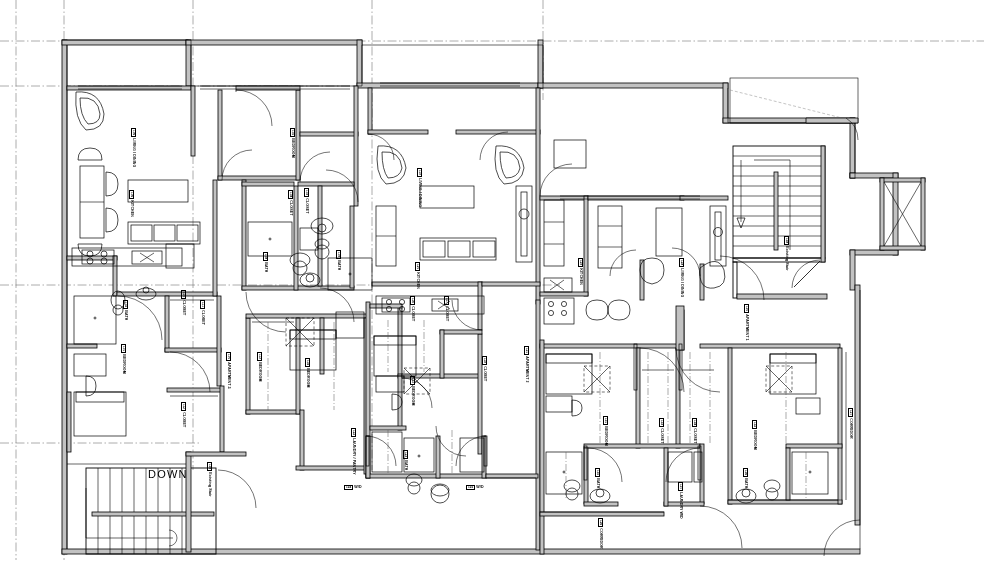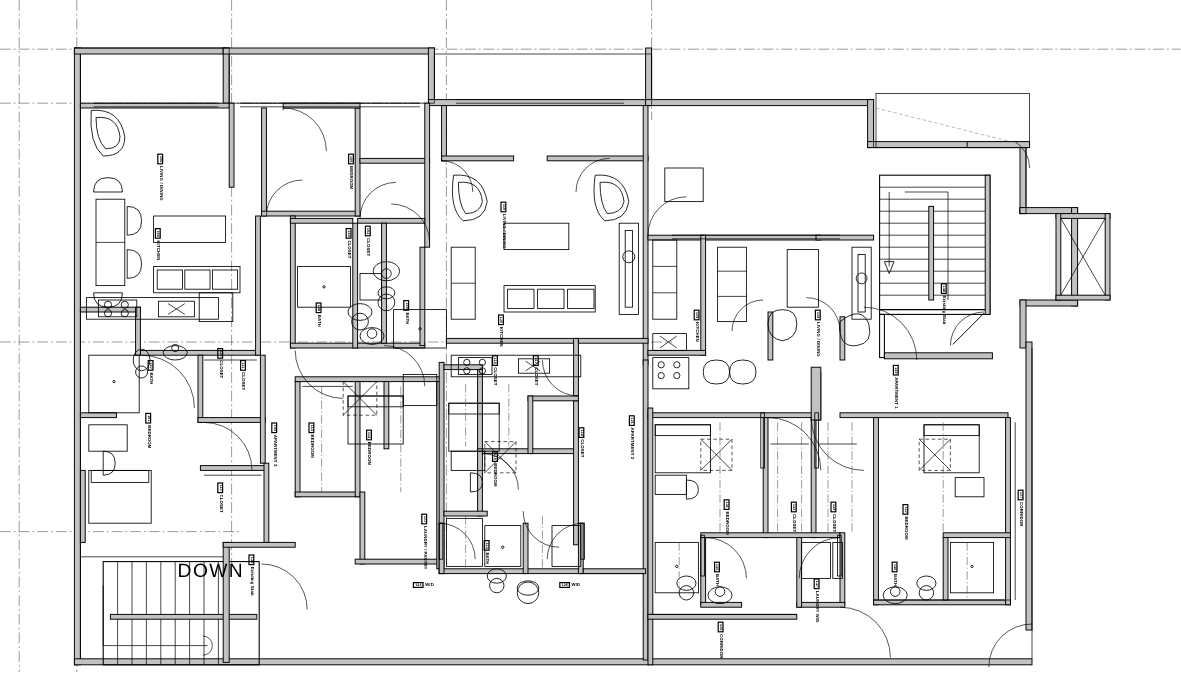--- a/index.html
+++ b/index.html
@@ -44,21 +44,21 @@
     font-size: 3px;
     vertical-align: middle;
   }
   .rm-label .txt {
     display: inline-block;
     vertical-align: middle;
   }
   .down-text {
     position: absolute;
     font-family: "Liberation Sans", sans-serif;
-    font-size: 16px;
+    font-size: 11px;
     letter-spacing: 1.2px;
     color: #000;
     white-space: nowrap;
   }
 </style>
 </head>
 <body>
 
 <div id="plan-root">
 

